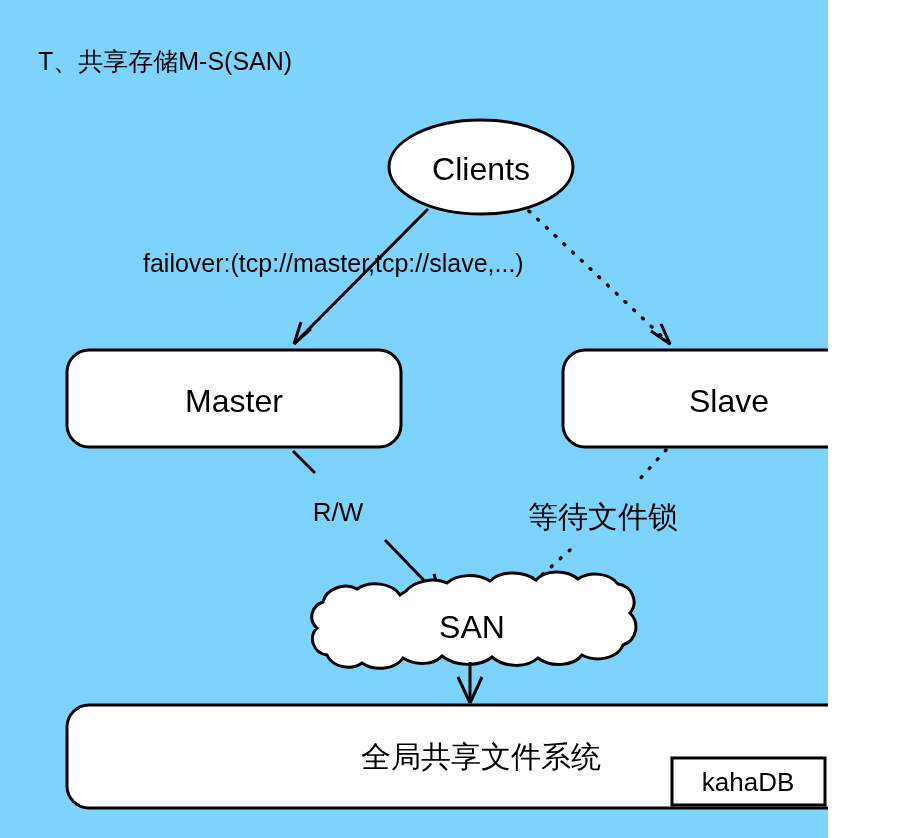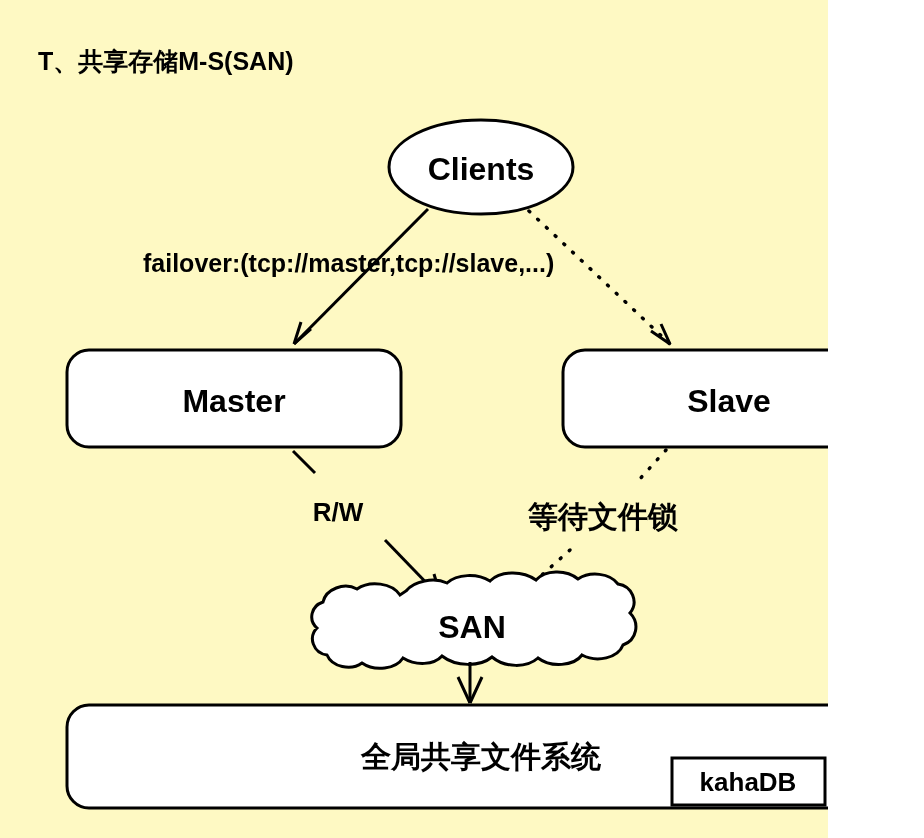--- a/index.html
+++ b/index.html
@@ -8,23 +8,22 @@
     background: #ffffff;
   }
   body {
     font-family: "Liberation Sans", "DejaVu Sans", sans-serif;
     color: #000000;
   }
   #canvas {
     position: relative;
     width: 828px;
     height: 838px;
-    background: #fef9c3;
+    background: #7dd3fc;
     overflow: hidden;
-    font-weight: bold;
   }
   #diagram-svg {
     position: absolute;
     left: 0;
     top: 0;
     width: 924px;
     height: 838px;
   }
   .dg-text {
     font-family: "Liberation Sans", "DejaVu Sans", sans-serif;

